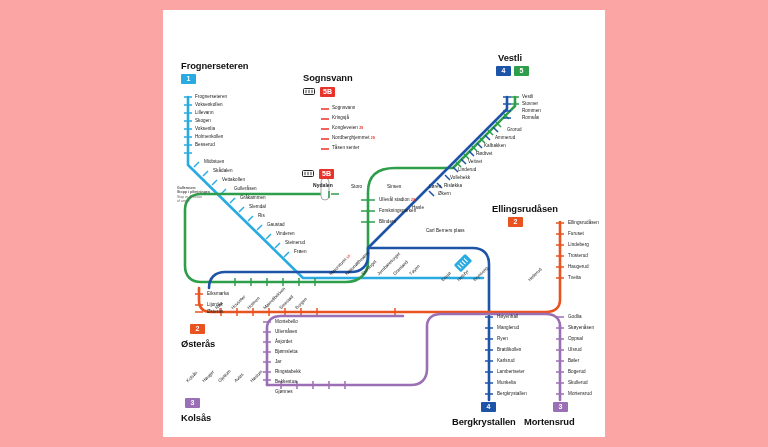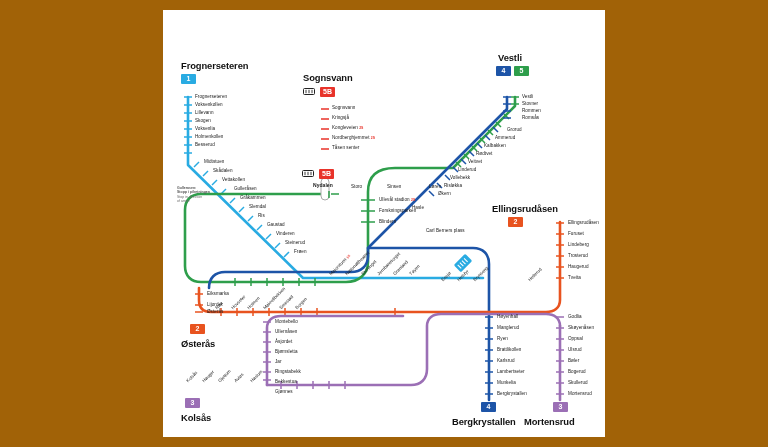--- a/index.html
+++ b/index.html
@@ -1,17 +1,17 @@
 <!DOCTYPE html>
 <html><head>
 <meta charset="utf-8">
 <style>
   html,body{margin:0;padding:0;background:#f2f2f2;}
   body{font-family:"Liberation Sans",sans-serif;}
-  #screen{position:relative;width:768px;height:447px;background:#a16207;overflow:hidden;}
+  #screen{position:relative;width:768px;height:447px;background:#fca5a5;overflow:hidden;}
   #card{position:absolute;left:163px;top:10px;width:442px;height:427px;background:#ffffff;}
   #map{position:absolute;left:0;top:0;width:442px;height:427px;}
   .lbl{position:absolute;white-space:nowrap;font-family:"Liberation Sans",sans-serif;
        color:#1a1a1a;font-size:4.6px;line-height:1;letter-spacing:0.05px;}
   .term{position:absolute;white-space:nowrap;font-weight:bold;color:#111;
         font-size:9.4px;letter-spacing:-0.1px;}
   .badge{position:absolute;color:#fff;font-weight:bold;font-size:7px;
          text-align:center;line-height:10px;width:15px;height:10px;border-radius:1px;}
   .tram{position:absolute;width:12px;height:7px;}
   .note{position:absolute;font-size:3.5px;line-height:1.22;color:#6b6b6b;white-space:nowrap;}

